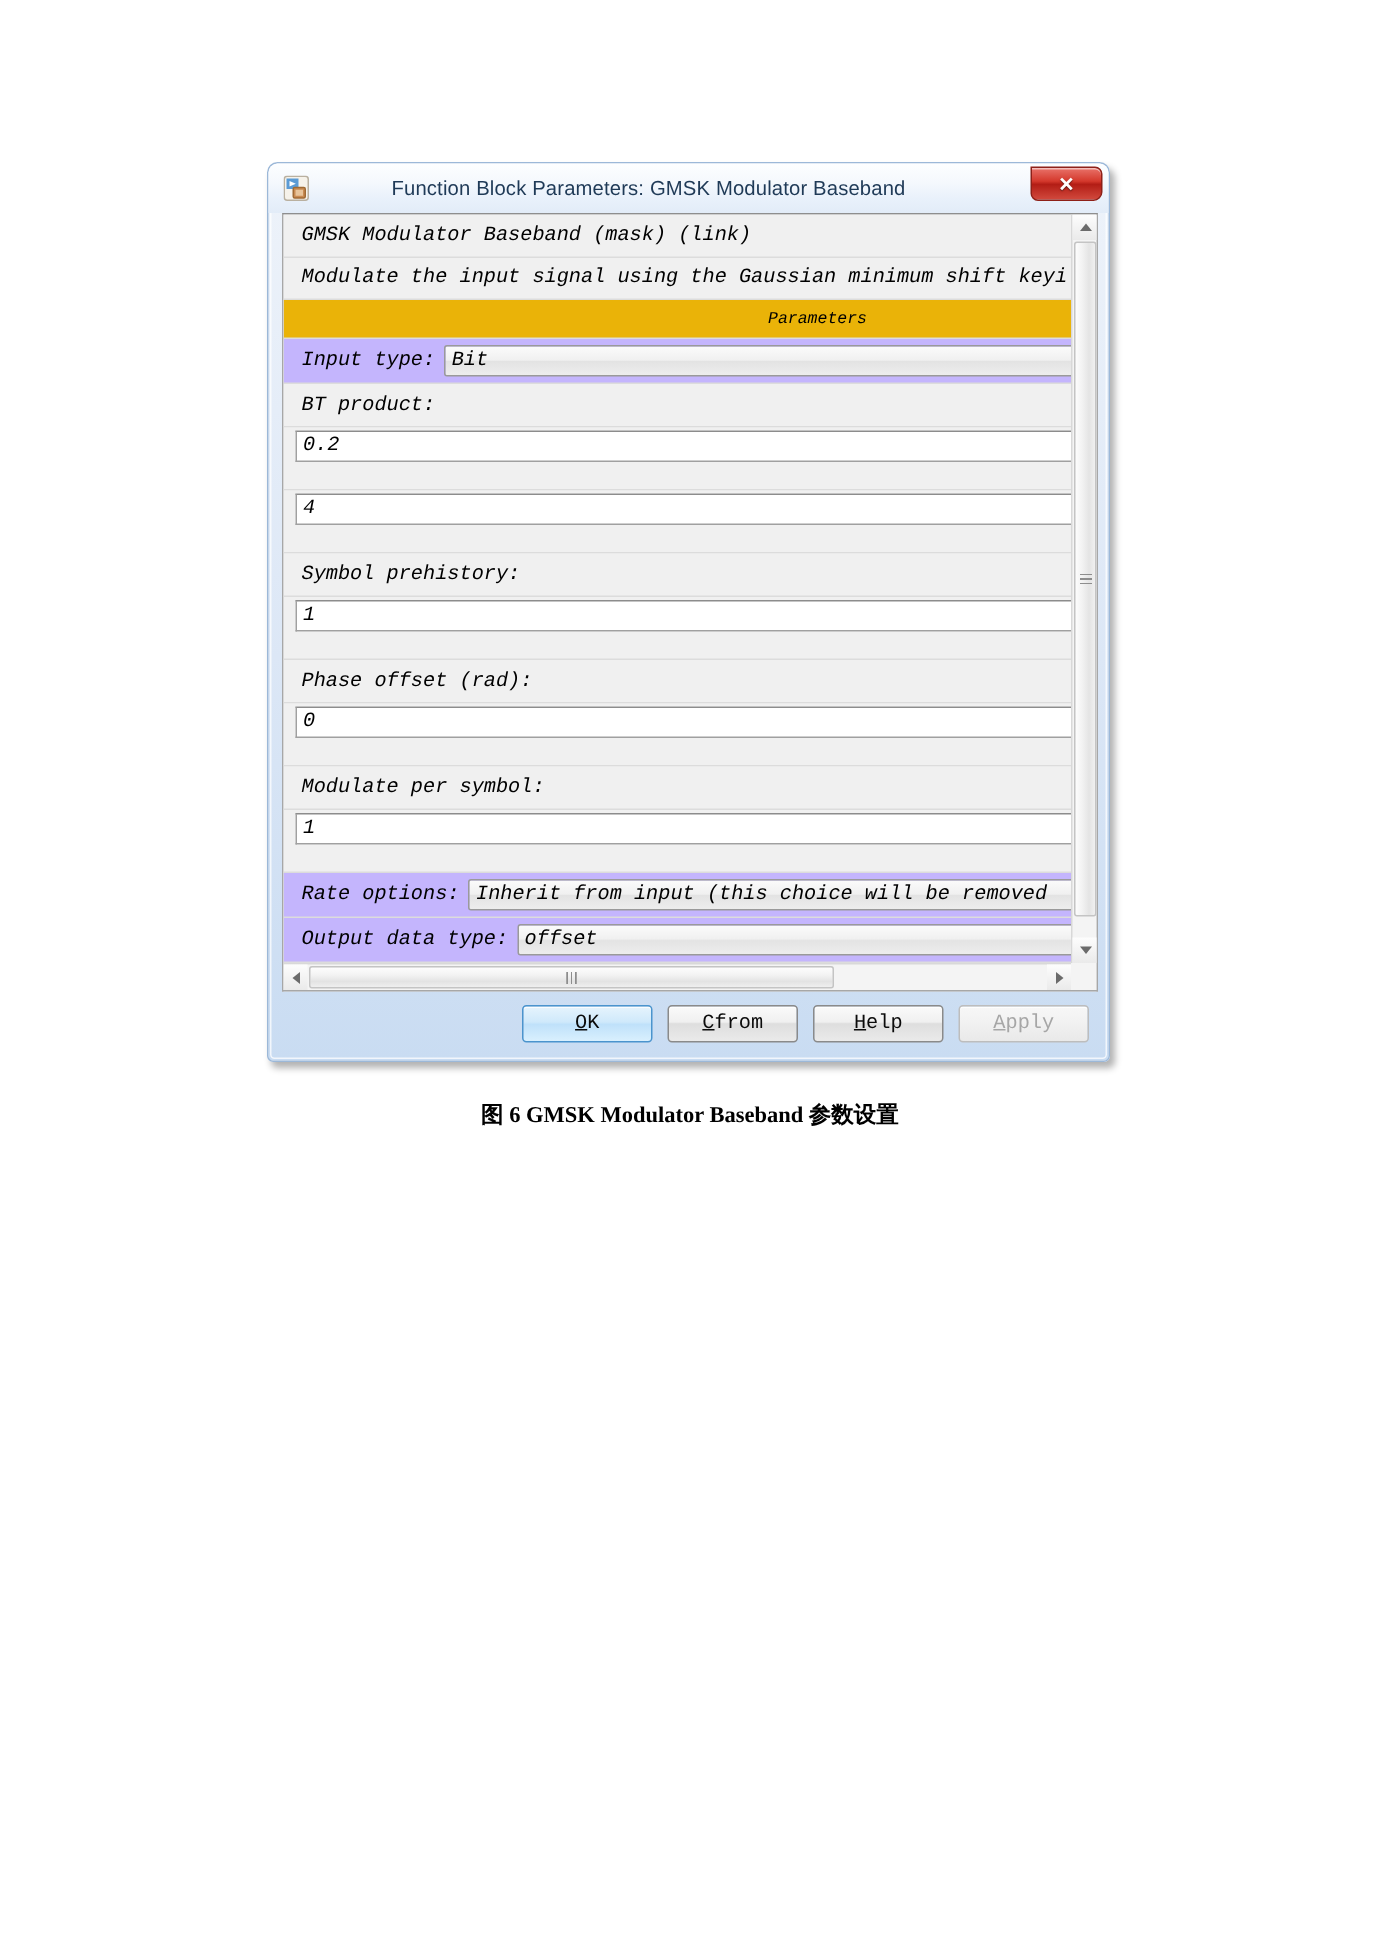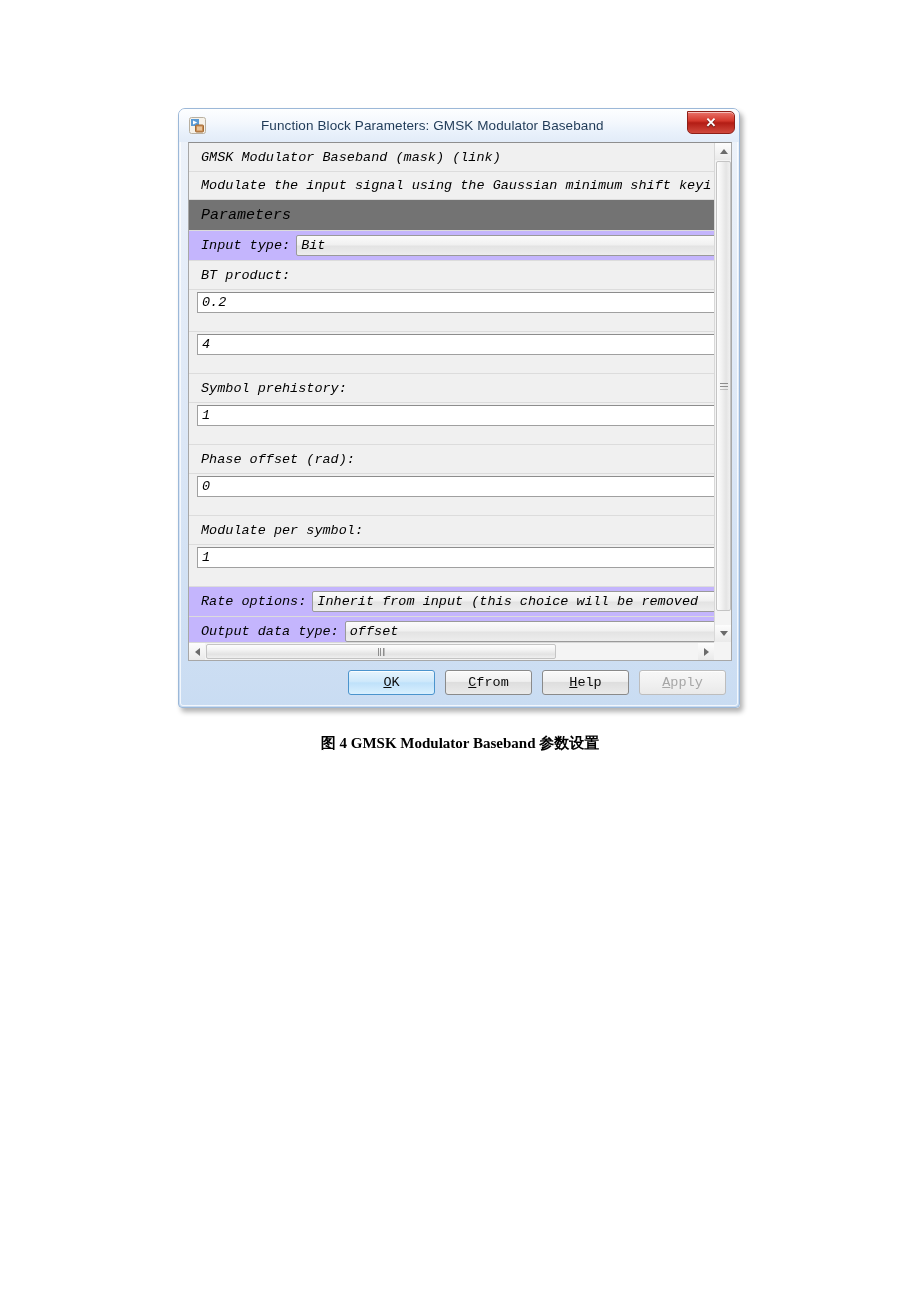--- a/index.html
+++ b/index.html
@@ -127,26 +127,27 @@
     color: #000000;
     padding: 6px 0 6px 12px;
     white-space: nowrap;
     border-bottom: 1px solid #dcdcdc;
     background: #f0f0f0;
   }
   .row-desc.first { padding-top: 7px; }
 
   .section-title {
     font-family: "Liberation Mono", monospace;
-    font-size: 15px;
+    font-size: 11px;
     color: #000000;
     padding: 7px 0 6px 12px;
     white-space: nowrap;
     border-bottom: 1px solid #dcdcdc;
-    background: #737373;
+    background: #eab308;
+    text-align: center;
   }
 
   
   .param-inline {
     display: flex;
     align-items: center;
     padding: 4px 0 4px 12px;
     background: #c4b5fd;
     border-bottom: 1px solid #dcdcdc;
     white-space: nowrap;
@@ -473,13 +474,13 @@
         <span>elp</span>
     </div>
     <div class="btn disabled">
       <span class="mn">A</span>
         <span>pply</span>
     </div>
   </div>
 
 </div>
 
-<div class="caption">图 4 GMSK Modulator Baseband 参数设置</div>
+<div class="caption">图 6 GMSK Modulator Baseband 参数设置</div>
 
 </body></html>

